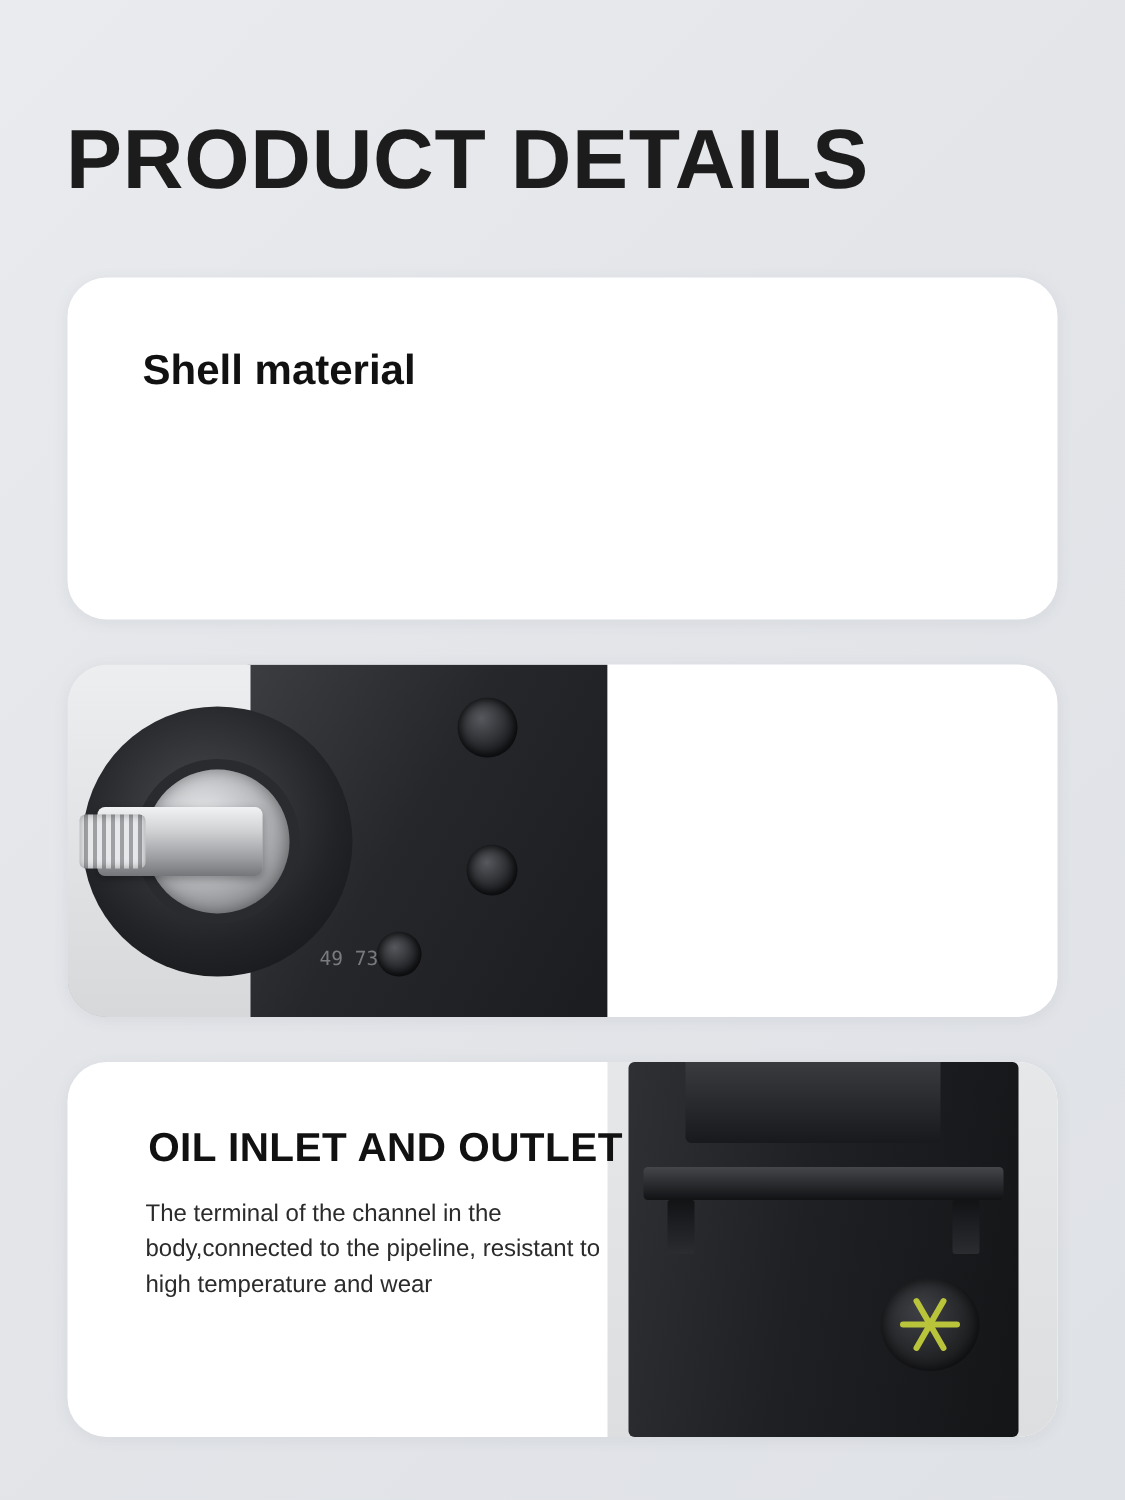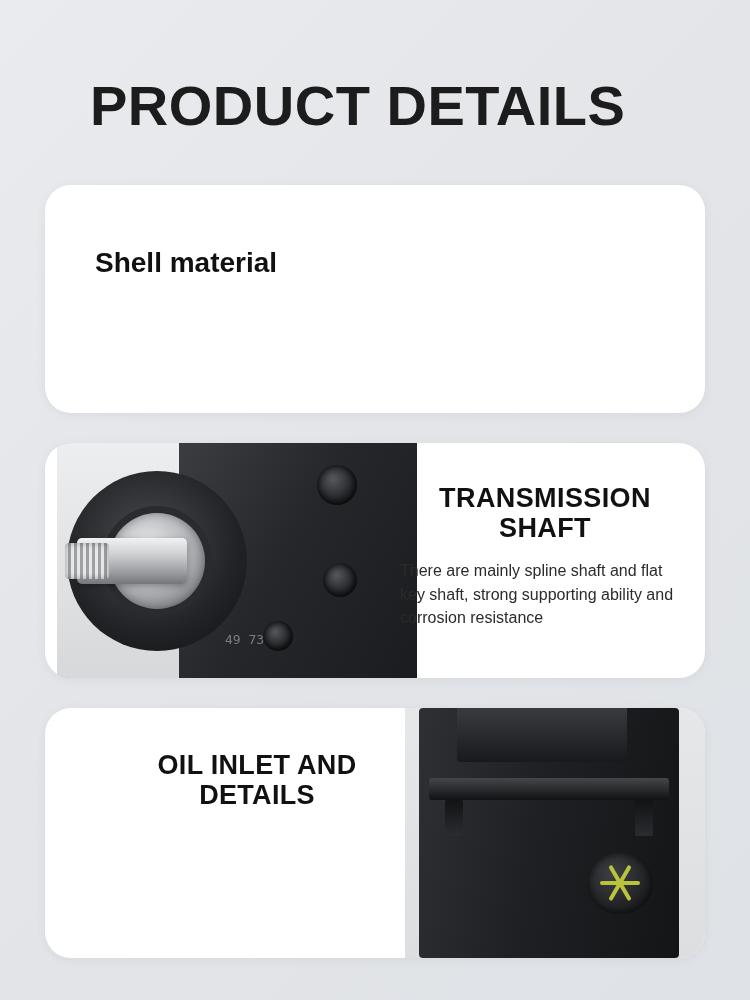--- a/index.html
+++ b/index.html
@@ -11,21 +11,21 @@
   body {
     font-family: "Liberation Sans", sans-serif;
     background: linear-gradient(135deg, #e9ebee 0%, #e3e5e9 45%, #dfe2e6 100%);
     position: relative;
   }
 
   .page {
     width: 750px;
     height: 1000px;
     position: relative;
-    padding: 0 64px;
+    padding: 0 18px;
   }
 
   .page-title {
     font-size: 56px;
     font-weight: bold;
     letter-spacing: 0.5px;
     color: #1c1c1c;
     padding-top: 78px;
     padding-left: 26px;
     line-height: 1;
@@ -53,21 +53,21 @@
     font-weight: bold;
     color: #111;
     line-height: 1.12;
   }
   .card-body {
     color: #2b2b2b;
     line-height: 1.45;
   }
 
   
-  #card-shell .card-text { left: 50px; top: 62px; width: 330px; }
+  #card-shell .card-text { left: 50px; top: 46px; width: 330px; }
   #card-shell .card-heading { font-size: 28px; margin-bottom: 18px; }
   #card-shell .card-body { font-size: 16.5px; }
 
   
   #card-shaft .card-text { left: 355px; top: 40px; width: 290px; text-align: left; }
   #card-shaft .card-heading { font-size: 27px; text-align: center; margin-bottom: 16px; letter-spacing: 0.4px; }
   #card-shaft .card-body { font-size: 16px; }
 
   
   #card-oil .card-text { left: 52px; top: 42px; width: 320px; }
@@ -81,21 +81,21 @@
     z-index: 1;
   }
 
   
   #photo-shell {
     right: 0; top: 0; width: 360px; height: 228px;
     background: linear-gradient(180deg,#d7d9dc 0%, #cfd2d5 100%);
   }
   
   #photo-shaft {
-    left: 12px; top: 0; width: 360px; height: 235px;
+    left: 0; top: 0; width: 360px; height: 235px;
     background: linear-gradient(180deg,#b9bcbf 0%, #a9acb0 100%);
   }
   
   #photo-oil {
     right: 0; top: 0; width: 300px; height: 250px;
     background: linear-gradient(180deg,#e6e7e9 0%, #dcdee0 100%);
   }
 
   
   .shell-body {
@@ -267,40 +267,37 @@
       </div>
       <div class="shaft-left-panel"></div>
       <div class="shaft-flange"></div>
       <div class="shaft-ring"></div>
       <div class="shaft-stub"></div>
       <div class="shaft-thread"></div>
       <div class="shaft-cast-text">49
 73</div>
     </div>
 
-    <div class="card-text">
-      <div class="card-heading">TRANSMISSION SHAFT</div>
-      <div class="card-body">There are mainly spline shaft and flat key shaft, strong supporting ability and corrosion resistance</div>
-    </div>
   </div>
 
   <div class="card" id="card-oil">
 
     <div class="photo" id="photo-oil">
       <div class="oil-body">
         <div class="oil-cap"></div>
         <div class="oil-lip"></div>
         <div class="oil-slot a"></div>
         <div class="oil-slot b"></div>
       </div>
       <div class="oil-plug">
         <div class="mark m1"></div>
         <div class="mark m2"></div>
         <div class="mark m3"></div>
       </div>
     </div>
 
     <div class="card-text">
-      <div class="card-heading">OIL INLET AND DETAILS</div>
+      <div class="card-heading">OIL INLET AND OUTLET</div>
+      <div class="card-body">The terminal of the channel in the body,connected to the pipeline, resistant to high temperature and wear</div>
     </div>
   </div>
 
 </div>
 
 </body></html>

